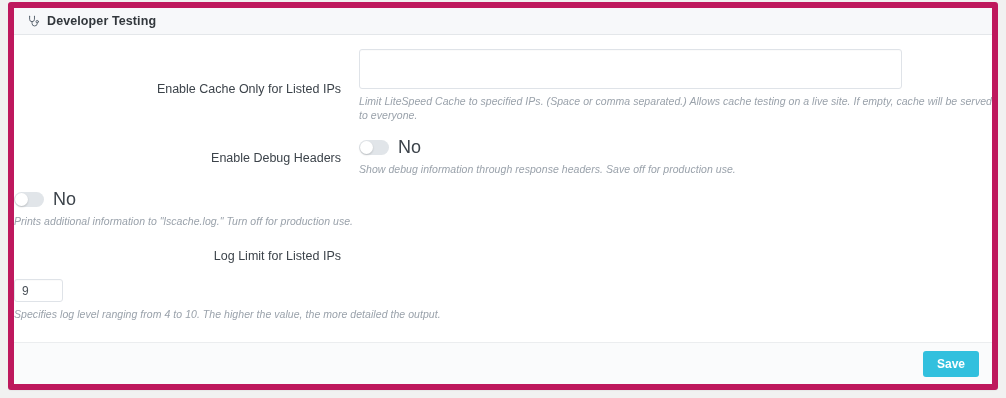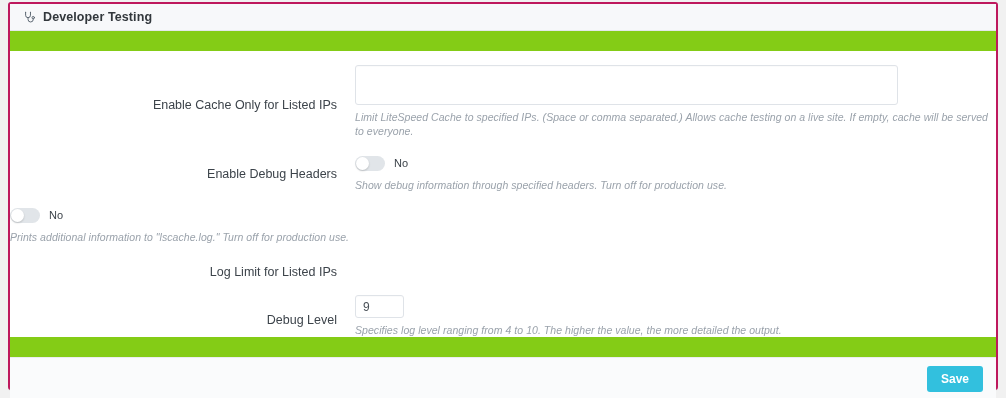--- a/index.html
+++ b/index.html
@@ -15,28 +15,27 @@
     color: #23282d;
     overflow: hidden;
   }
 
   .panel {
     position: absolute;
     left: 8px;
     top: 2px;
     width: 990px;
     height: 388px;
-    background: #84cc16;
-    border: 2px solid #be185d;
+    background: #0369a1;
+    border: 6px solid #be185d;
     border-radius: 3px;
     box-sizing: border-box;
     box-shadow: 0 1px 1px rgba(0,0,0,0.04);
     display: flex;
     flex-direction: column;
-    gap: 20px;
   }
 
   .panel-header {
     height: 27px;
     background: #f7f8fa;
     border-bottom: 1px solid #e4e7ea;
     display: flex;
     align-items: center;
     padding: 0 12px;
     box-sizing: border-box;
@@ -149,21 +148,21 @@
     top: 1px;
     left: 1px;
     width: 13px;
     height: 13px;
     border-radius: 50%;
     background: #ffffff;
     box-shadow: 0 1px 2px rgba(0,0,0,0.18);
   }
   .toggle-label {
     margin-left: 9px;
-    font-size: 11px;
+    font-size: 18px;
     color: #3c434a;
   }
 
   .spacer-sm { height: 13px; }
   .spacer-md { height: 15px; }
 
   .panel-footer {
     flex: 0 0 auto;
     height: 42px;
     background: #fafbfc;
@@ -219,21 +218,21 @@
 
     <div class="form-row">
       <div class="row-label">Enable Debug Headers</div>
       <div class="row-field">
         <div class="toggle-wrap">
           <span class="switch">
             <span class="knob"></span>
           </span>
           <span class="toggle-label">No</span>
         </div>
-        <div class="desc">Show debug information through specified headers. Turn off for production use.</div>
+        <div class="desc">Show debug information through response headers. Save off for production use.</div>
       </div>
     </div>
 
     <div class="spacer-sm"></div>
 
     <div class="form-row">
       <div class="row-field">
         <div class="toggle-wrap">
           <span class="switch">
             <span class="knob"></span>
@@ -246,21 +245,20 @@
 
     <div class="spacer-sm"></div>
 
     <div class="form-row">
       <div class="row-label tall">Log Limit for Listed IPs</div>
     </div>
 
     <div class="spacer-md"></div>
 
     <div class="form-row">
-      <div class="row-label tall">Debug Level</div>
       <div class="row-field">
         <input class="num-box" type="text" value="9" style="">
         <div class="desc">Specifies log level ranging from 4 to 10. The higher the value, the more detailed the output.</div>
       </div>
     </div>
 
   </div>
 
   <div class="panel-footer">
     <button class="save-btn" style="background: rgb(50, 192, 222);">Save</button>

